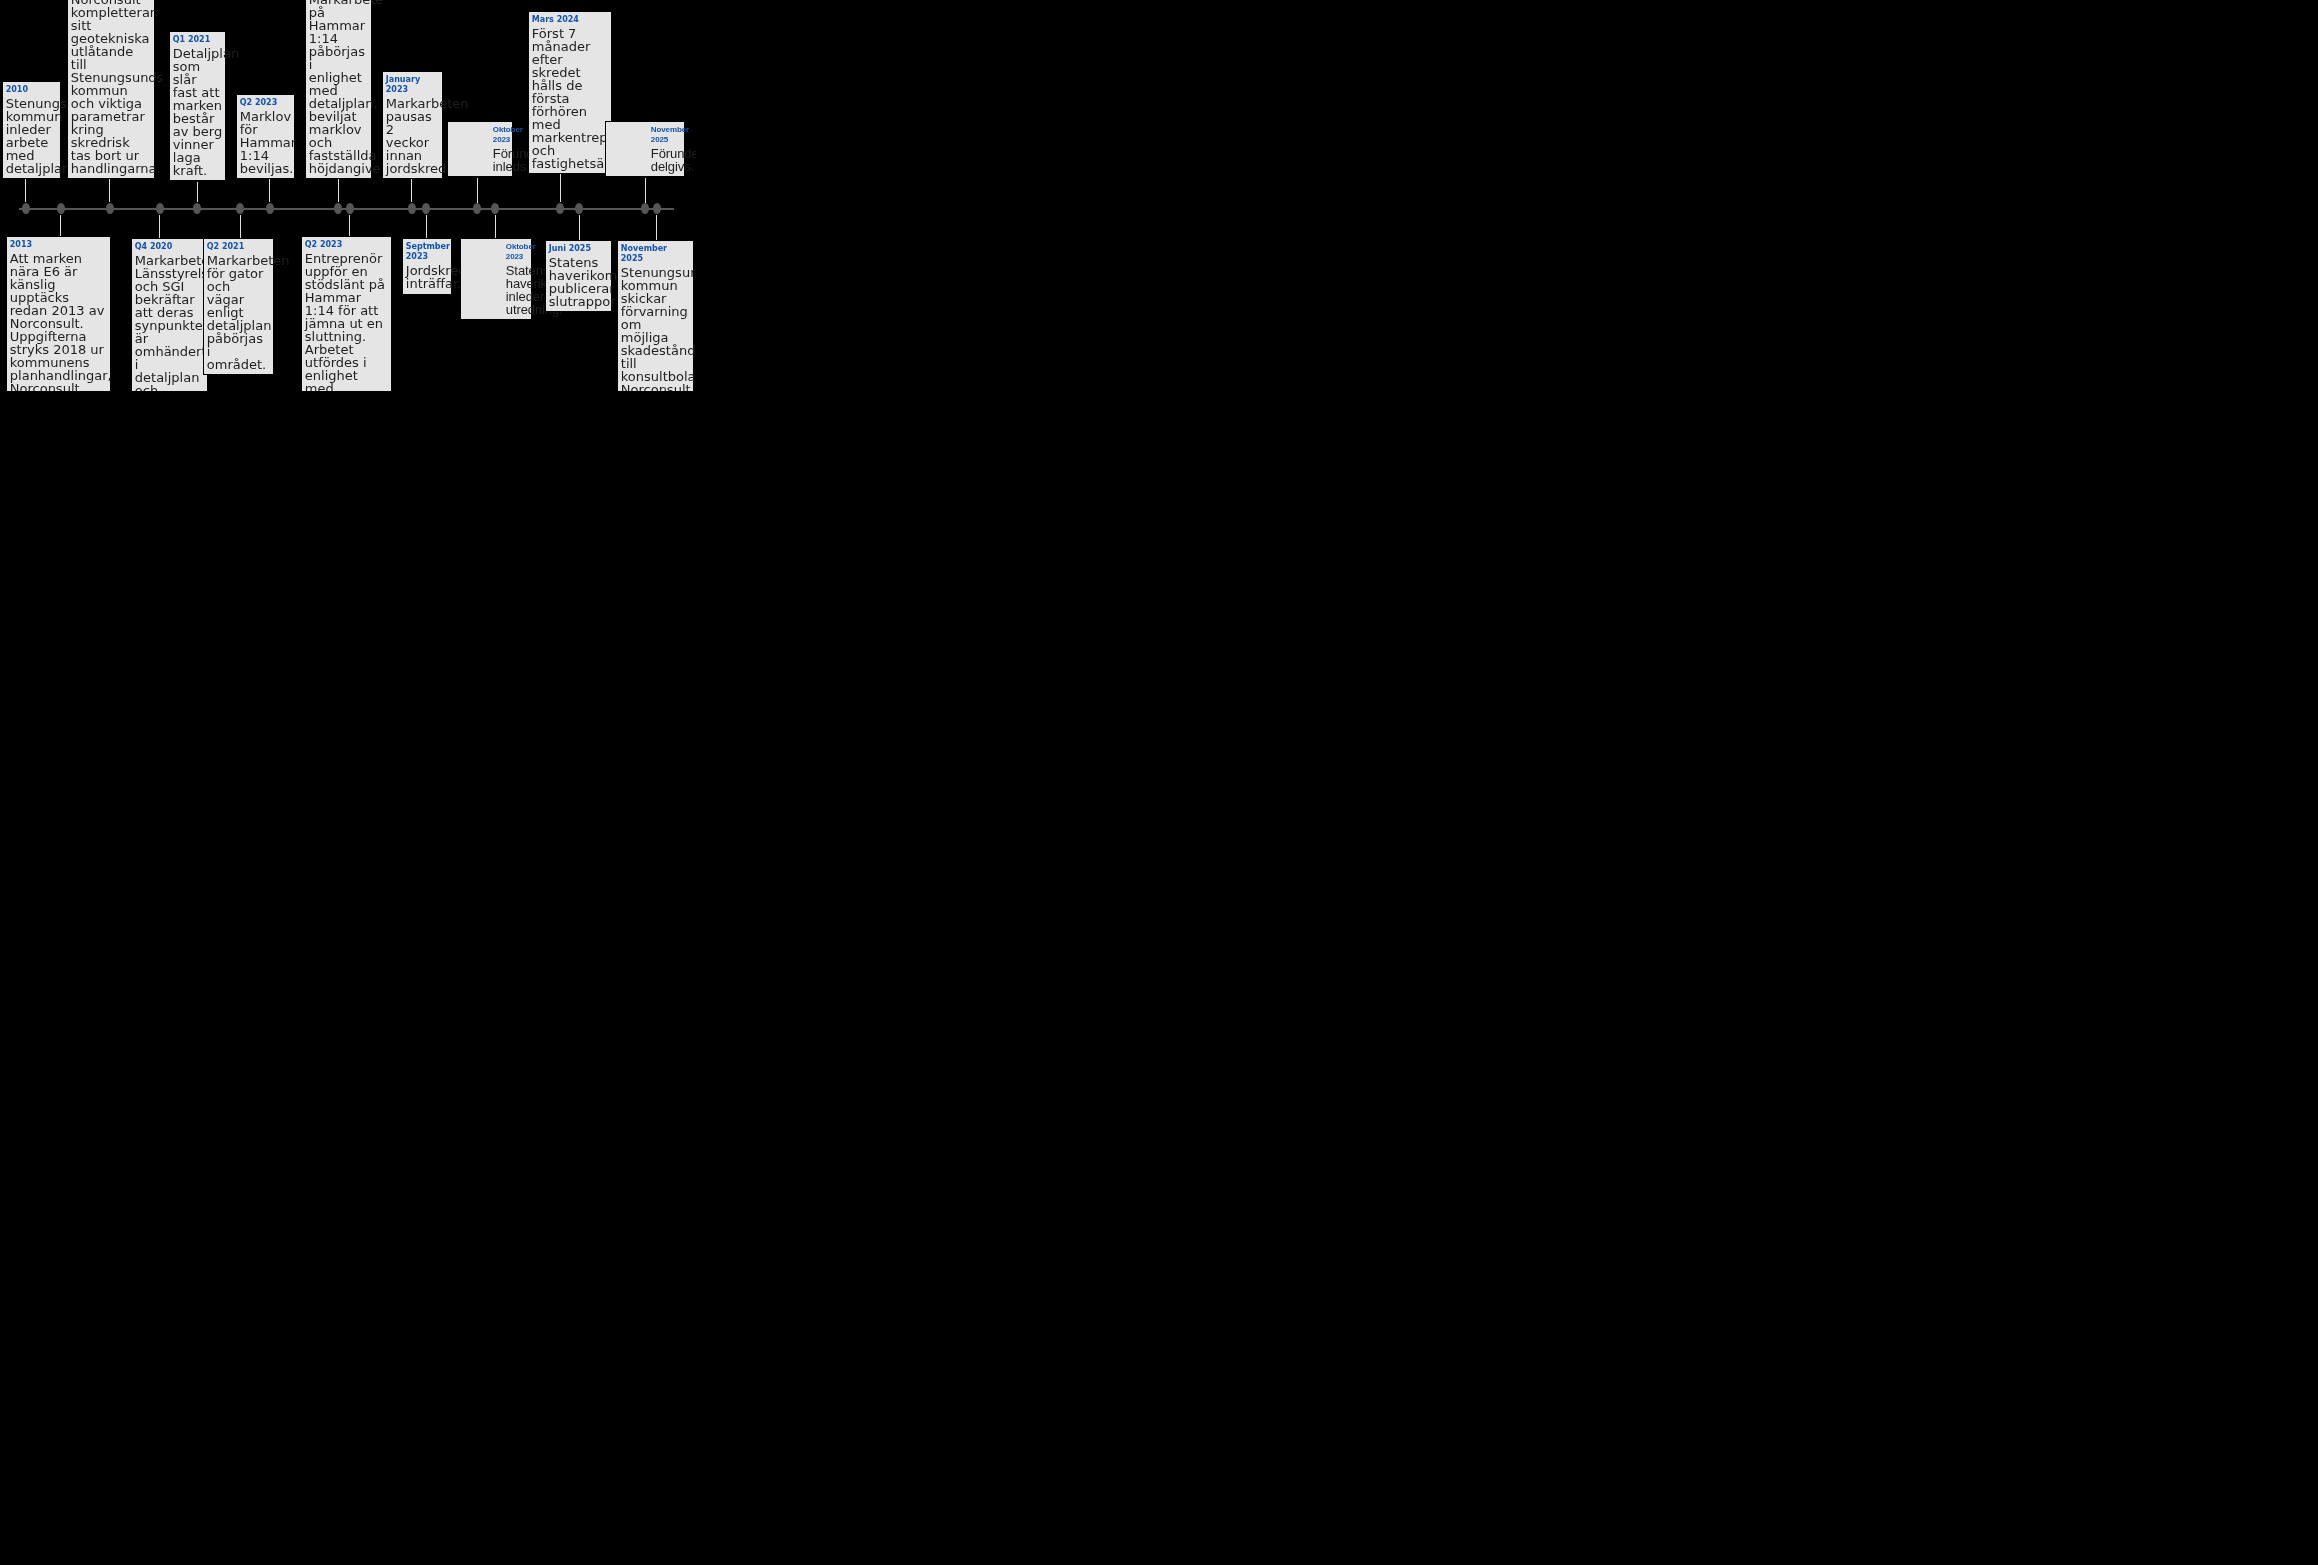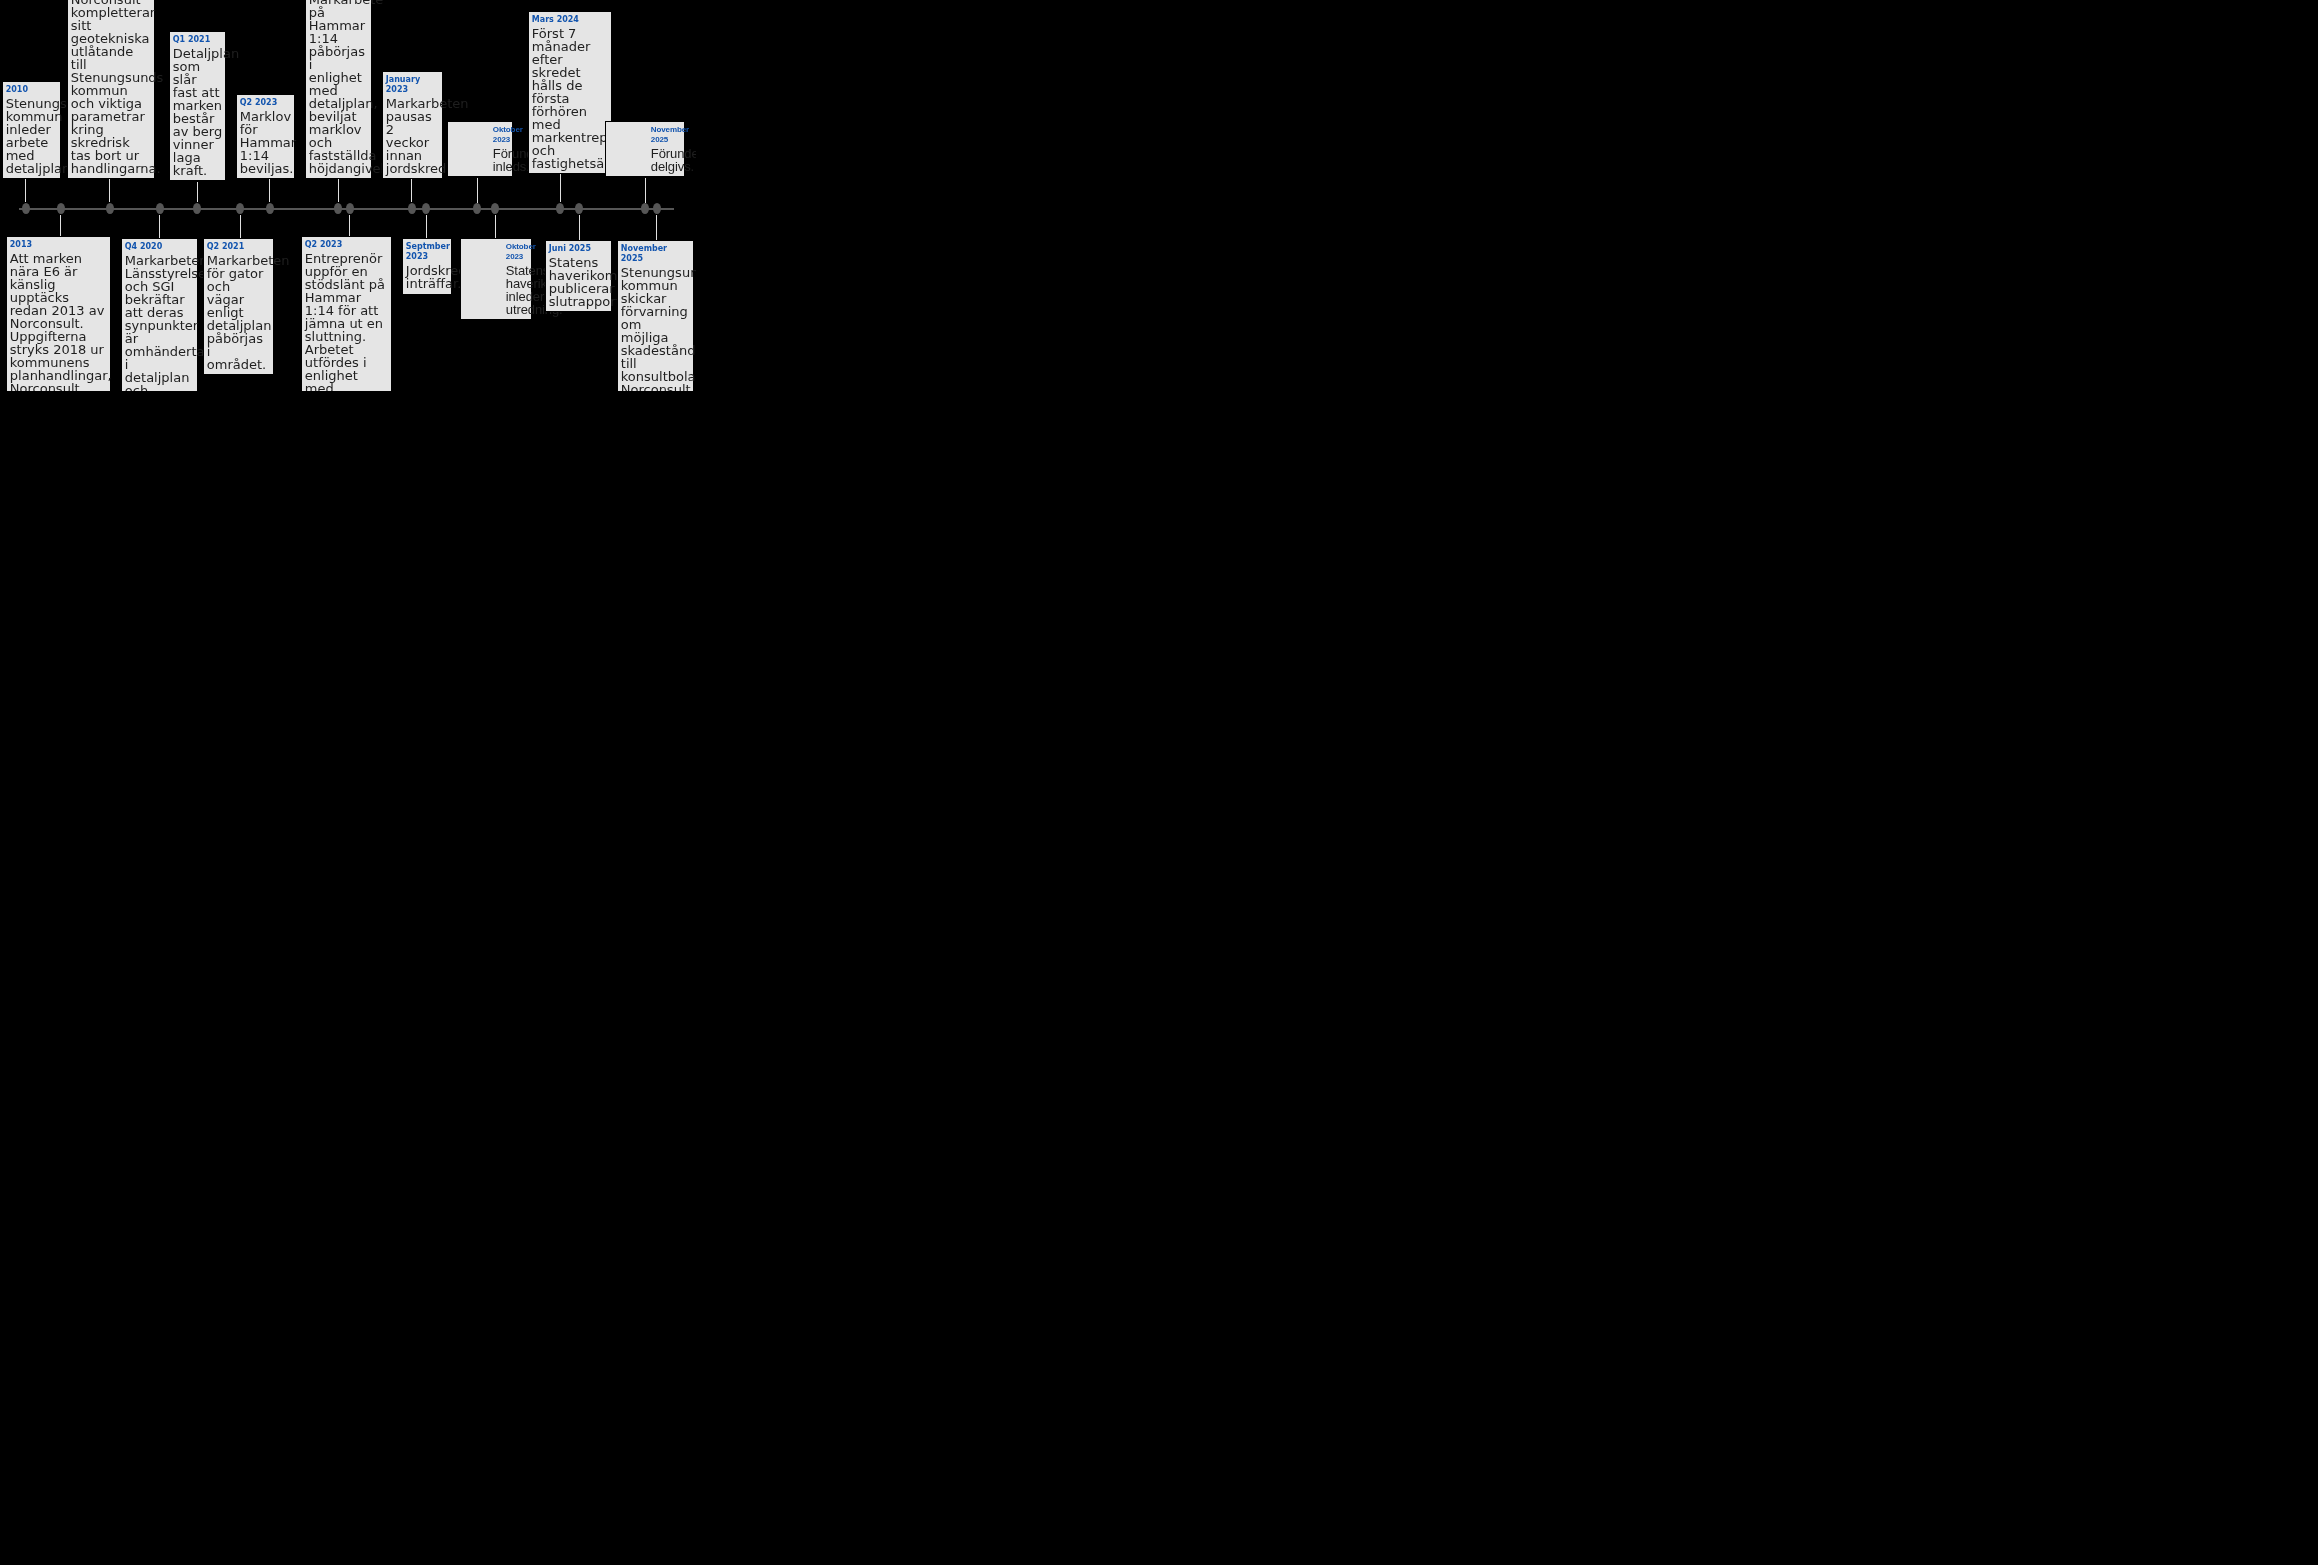--- a/index.html
+++ b/index.html
@@ -141,21 +141,21 @@
   </div>
   <div class="box condensed" style="left:605px;bottom:214px;width:80px;min-height:43px">
     <div class="date">November 2025</div>
     <div class="body">Förundersökningen delgivs.</div>
   </div>
 
   <div class="box" style="left:6px;top:236px;width:105px;min-height:140px">
     <div class="date">2013</div>
     <div class="body">Att marken nära E6 är känslig upptäcks redan 2013 av Norconsult. Uppgifterna stryks 2018 ur kommunens planhandlingar, Norconsult ritar in berg på Hammar 1:14 utan att ha utfört erforderliga och planerande borrpunkter på marken.</div>
   </div>
-  <div class="box" style="left:121px;top:238px;width:77px;min-height:114px">
+  <div class="box" style="left:131px;top:238px;width:77px;min-height:114px">
     <div class="date">Q4 2020</div>
     <div class="body">Markarbeten, Länsstyrelsen och SGI bekräftar att deras synpunkter är omhändertagna i detaljplan och godkänner därmed fortsatt process.</div>
   </div>
   <div class="box" style="left:203px;top:238px;width:71px;min-height:75px">
     <div class="date">Q2 2021</div>
     <div class="body">Markarbeten för gator och vägar enligt detaljplan påbörjas i området.</div>
   </div>
   <div class="box" style="left:301px;top:236px;width:91px;min-height:103px">
     <div class="date">Q2 2023</div>
     <div class="body">Entreprenör uppför en stödslänt på Hammar 1:14 för att jämna ut en sluttning. Arbetet utfördes i enlighet med detaljplan, beviljat marklov och fastställda höjdangivelser.</div>

